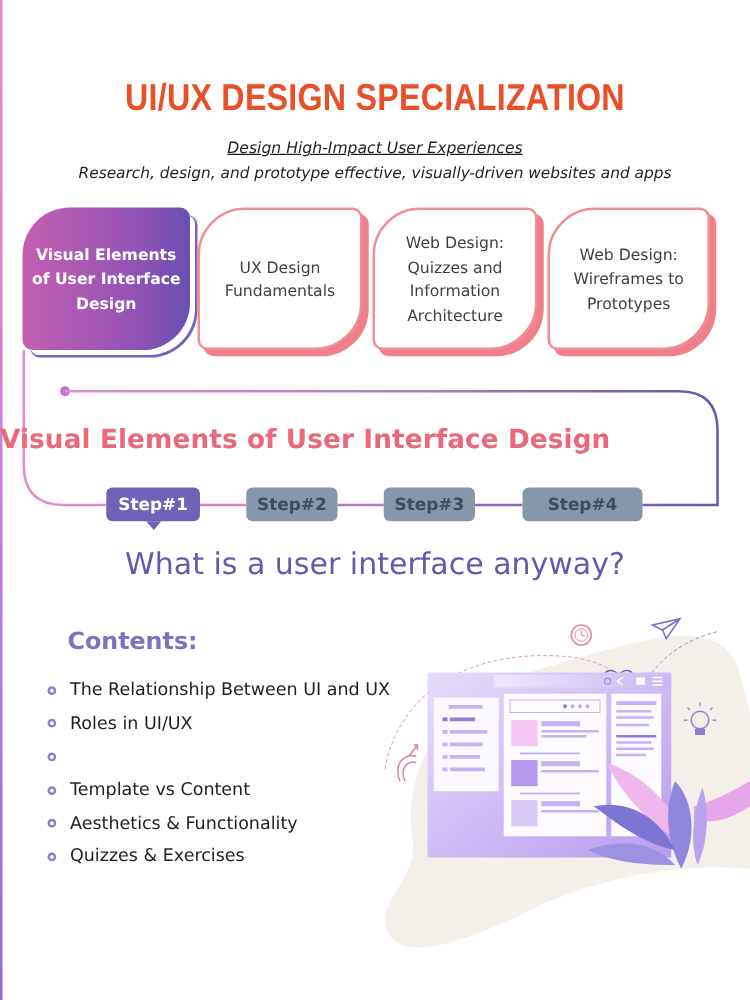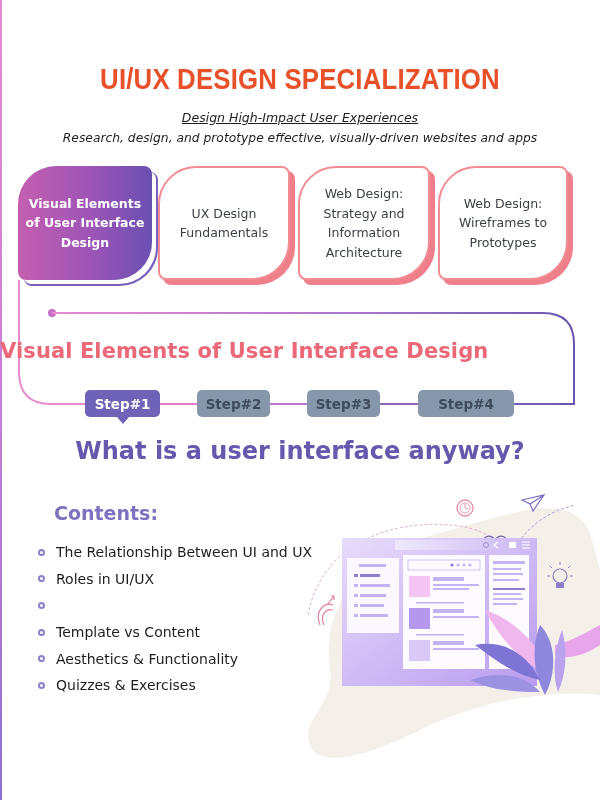--- a/index.html
+++ b/index.html
@@ -31,21 +31,21 @@
     font-weight: 700; font-size: 21px; color: #ea6878; letter-spacing: 0.1px; }
 
   .step { position: absolute; top: 390px; height: 27px; border-radius: 5px;
     display: flex; align-items: center; justify-content: center;
     font-weight: 700; font-size: 13.5px; color: #3f4b5d; background: #8697ac; }
   .step.active { background: #6f63b8; color: #ffffff; }
   .step.active::after { content: ""; position: absolute; left: 50%; bottom: -7px; margin-left: -6px;
     border-left: 6px solid transparent; border-right: 6px solid transparent; border-top: 7px solid #6f63b8; }
 
   .question { position: absolute; left: 0; right: 0; top: 437px; text-align: center;
-    font-weight: 700; font-size: 24px; color: #6558ad; }
+    font-weight: 400; font-size: 24px; color: #6558ad; }
 
   .contents-title { position: absolute; left: 54px; top: 502px; font-weight: 700; font-size: 19px; color: #7d72bf; }
   .contents-list { position: absolute; left: 38px; top: 539px; list-style: none; }
   .contents-list li { height: 26.6px; display: flex; align-items: center; font-size: 14px; color: #1e1e1e; }
   .bullet { display: inline-block; width: 7px; height: 7px; border-radius: 50%;
     border: 2px solid #8a80c8; margin-right: 11px; flex: 0 0 auto; }
 
   .illustration { position: absolute; left: 300px; top: 480px; width: 300px; height: 320px; }
 </style>
 </head>
@@ -85,21 +85,21 @@
 </div>
 <div class="card outline" style="left:158px; width:132px;">
   <div>
     <span>UX Design</span>
     <span>Fundamentals</span>
   </div>
 </div>
 <div class="card outline" style="left:298px; width:132px;">
   <div>
     <span>Web Design:</span>
-    <span>Strategy and</span>
+    <span>Quizzes and</span>
     <span>Information</span>
     <span>Architecture</span>
   </div>
 </div>
 <div class="card outline" style="left:438px; width:130px;">
   <div>
     <span>Web Design:</span>
     <span>Wireframes to</span>
     <span>Prototypes</span>
   </div>

